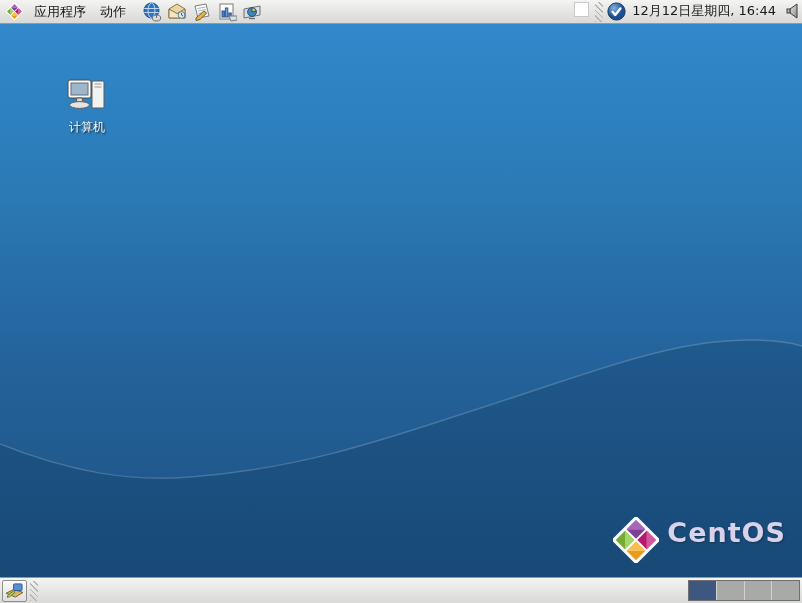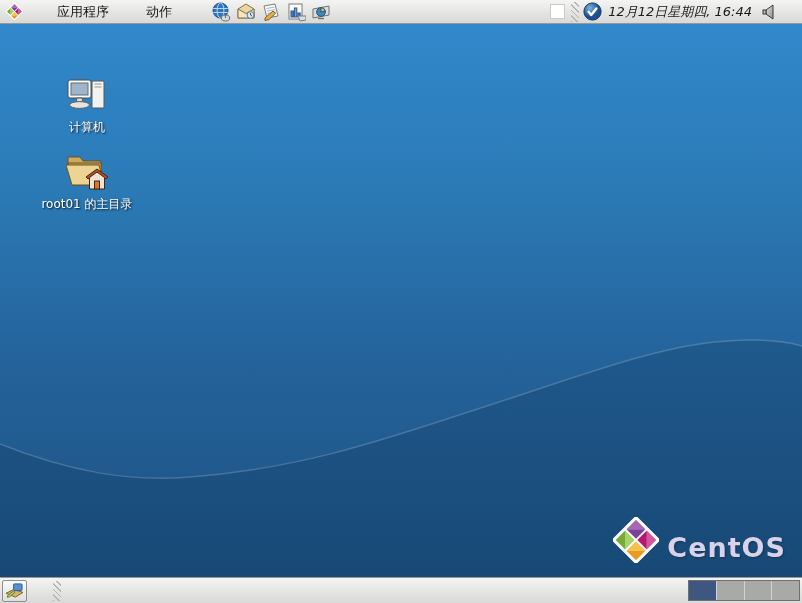--- a/index.html
+++ b/index.html
@@ -3,30 +3,30 @@
 <meta charset="utf-8">
 <style>
   * { margin:0; padding:0; box-sizing:border-box; }
   html,body { width:802px; height:603px; overflow:hidden;
               font-family:"DejaVu Sans","Liberation Sans",sans-serif; }
   .screen { position:relative; width:802px; height:603px; background:#1b4e7d; }
 
   
   .panel { position:absolute; left:0; width:802px; display:flex; align-items:center;
            background:linear-gradient(#f4f4f2,#e3e3e1 60%,#d9d9d7);
-           font-size:13px; color:#1a1a1a;gap:23px; }
+           font-size:13px; color:#1a1a1a; }
   .panel-top { top:0; height:24px; border-bottom:1px solid #98989a; padding-left:4px; }
   .panel-bottom { bottom:0; height:26px; border-top:1px solid #98989a; padding:1px 2px; }
 
   .menu-item { display:flex; align-items:center; padding:0 7px; height:22px; cursor:default; }
   .menu-logo { margin:0 4px 0 2px; display:flex; align-items:center; }
   .launchers { display:flex; align-items:center; margin-left:6px; }
   .launcher { width:25px; height:22px; display:flex; align-items:center; justify-content:center; }
 
-  .tray { margin-left:auto; display:flex; align-items:center; padding-right:24px;font-style:italic; }
+  .tray { margin-left:auto; display:flex; align-items:flex-start; padding-right:0; }
   .tray-square { width:15px; height:15px; background:#ffffff; border:1px solid #c9c9c7;
                  margin-right:6px; }
   .handle { width:8px; height:20px; margin:0 4px 0 0;
             background:repeating-linear-gradient(45deg,#b4b4b2 0 1px,transparent 1px 4px); }
   .clock { margin:0 8px 0 6px; white-space:nowrap; }
 
   
   .desktop { position:absolute; top:24px; left:0; width:802px; height:553px;
              background:linear-gradient(180deg,#3188cb 0%,#2b7ab6 30%,#24629a 62%,#1c5181 100%);
              overflow:hidden; }
@@ -34,21 +34,21 @@
 
   .desk-icon { position:absolute; left:31px; width:112px; display:flex;
                flex-direction:column; align-items:center; cursor:default;text-align:right; }
   .desk-icon .ico { height:40px; display:flex; align-items:flex-end; justify-content:center; }
   .desk-icon .cap { margin-top:3px; font-size:12px; color:#ffffff; white-space:nowrap;
                     text-shadow:1px 1px 2px rgba(0,0,0,.85); }
   .di-computer { top:52px; }
   .di-home     { top:129px; }
   .di-trash    { top:206px; }
 
-  .brand { position:absolute; right:16px; bottom:14px; display:flex; align-items:flex-end; }
+  .brand { position:absolute; right:16px; bottom:14px; display:flex; align-items:flex-start; }
   .brand-text { margin-left:8px; font-size:27px; font-weight:bold; color:#d9d3ea;
                 letter-spacing:1px; text-shadow:1px 1px 2px rgba(10,30,60,.45); }
 
   
   .showdesk-btn { width:25px; height:22px; background:linear-gradient(#fbfbfb,#dedede);
                   border:1px solid #8f8f8f; border-radius:2px; display:flex;
                   align-items:center; justify-content:center; }
   .pager { margin-left:auto; display:flex; width:112px; height:21px;
            border:1px solid #6f6f6f; background:#a8aaa8; }
   .ws { flex:1; background:#a8aaa8; border-right:1px solid #d2d2d0; }
@@ -171,35 +171,20 @@
           <path d="M29.5,6 h7 M29.5,9 h7" stroke="#9a9a9a" fill="none"></path>
           <rect x="3" y="2" width="23" height="18" rx="2" fill="#fafaf8" stroke="#4a4a4a"></rect>
           <rect x="6" y="5" width="17" height="12" fill="#9fb6c8" stroke="#56708a"></rect>
           <path d="M12,20 h5 l1,4 h-7 z" fill="#dcdcda" stroke="#5a5a5a"></path>
           <ellipse cx="14.5" cy="27" rx="10" ry="3.4" fill="#e4e4e2" stroke="#5a5a5a"></ellipse>
         </svg>
       </span>
       <span class="cap">计算机</span>
     </div>
 
-    <div class="desk-icon di-home">
-      <span class="ico">
-        <svg width="46" height="42" viewBox="0 0 46 42">
-          <path d="M4,6 h12 l3,4 h18 v6 H4 z" fill="#cfa95e" stroke="#6b5220"></path>
-          <path d="M4,12 L10,34 h28 L37,12 z" fill="#c8a257" stroke="#6b5220"></path>
-          <path d="M2,14 h33 l5,20 H8 z" fill="#ecd493" stroke="#6b5220"></path>
-          <g>
-            <polygon points="33,18 44,26 42,28 33,21.5 24,28 22,26" fill="#b5502a" stroke="#4a2410"></polygon>
-            <polygon points="25.5,26.5 33,21 40.5,26.5 40.5,38 25.5,38" fill="#ece4d4" stroke="#4a2410"></polygon>
-            <rect x="30.5" y="30" width="5" height="8" fill="#d07a2e" stroke="#4a2410"></rect>
-          </g>
-        </svg>
-      </span>
-      <span class="cap">root01 的主目录</span>
-    </div>
 
 
     <div class="brand">
       <svg width="46" height="46" viewBox="0 0 48 48">
         <g transform="rotate(45 24 24)">
           <rect x="6" y="6" width="36" height="36" fill="#ffffff"></rect>
           <polygon points="9,9 23,9 9,23" fill="#a468b5"></polygon>
             <polygon points="23,9 23,23 9,23" fill="#7d3f98"></polygon>
           <polygon points="25,9 39,9 39,23" fill="#d4579e"></polygon>
             <polygon points="25,9 25,23 39,23" fill="#b5186e"></polygon>

